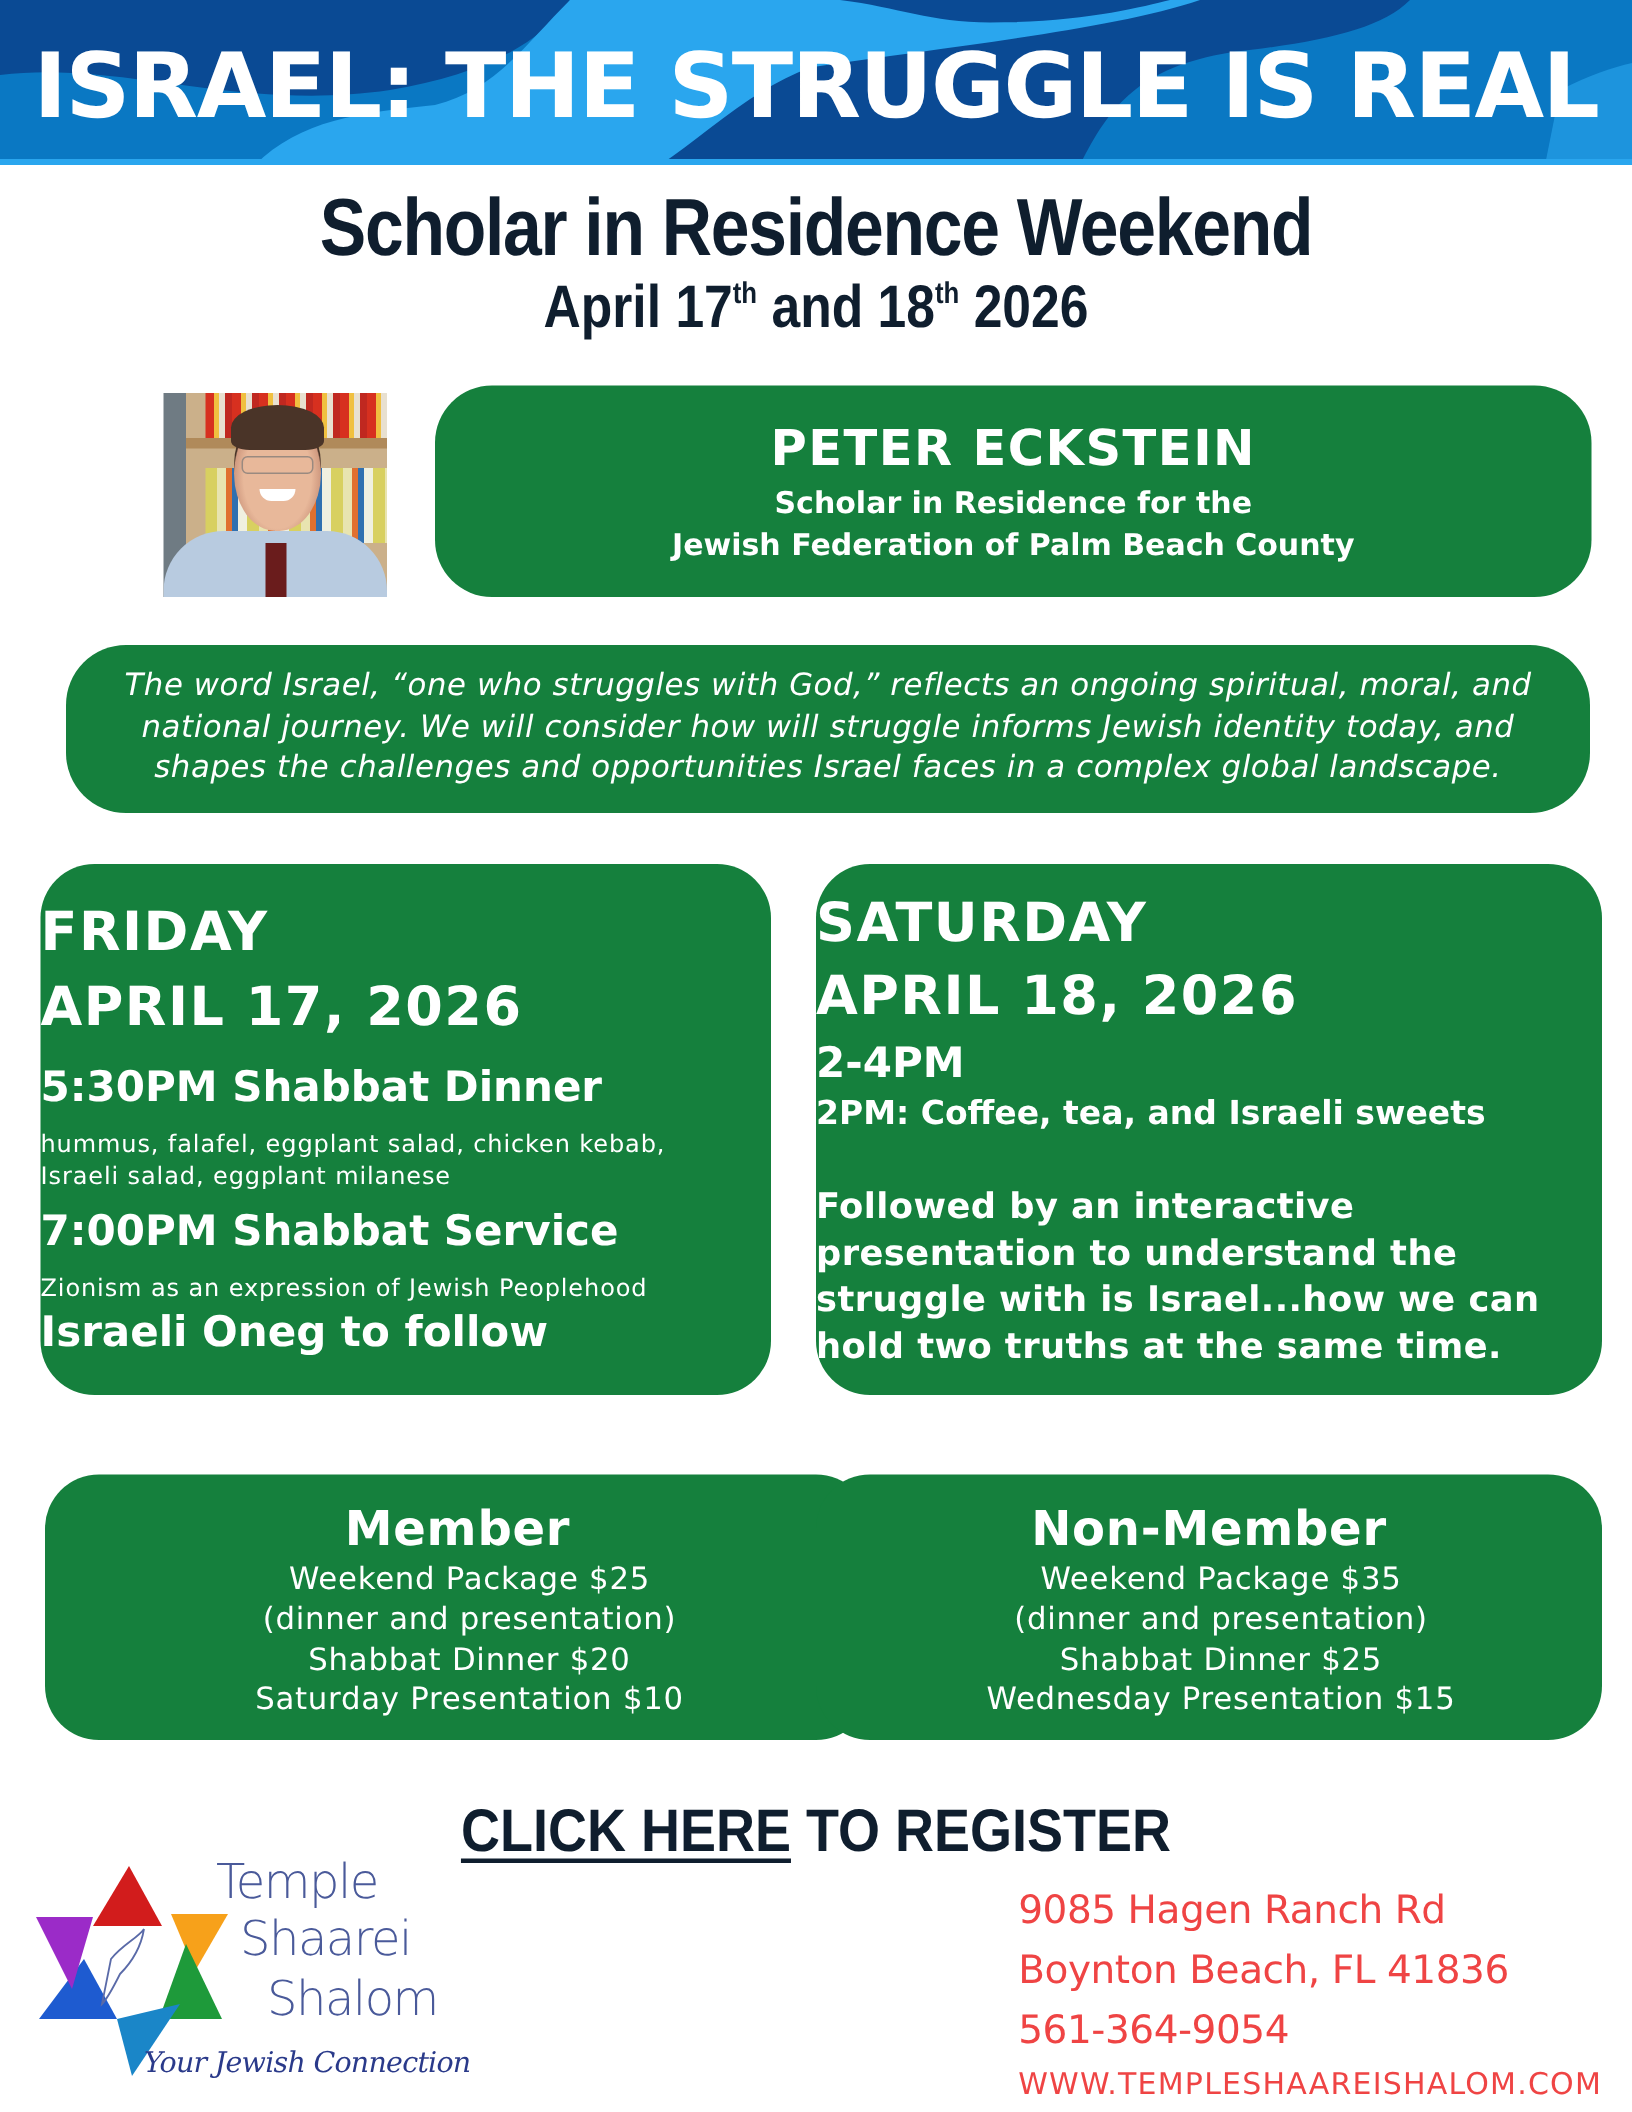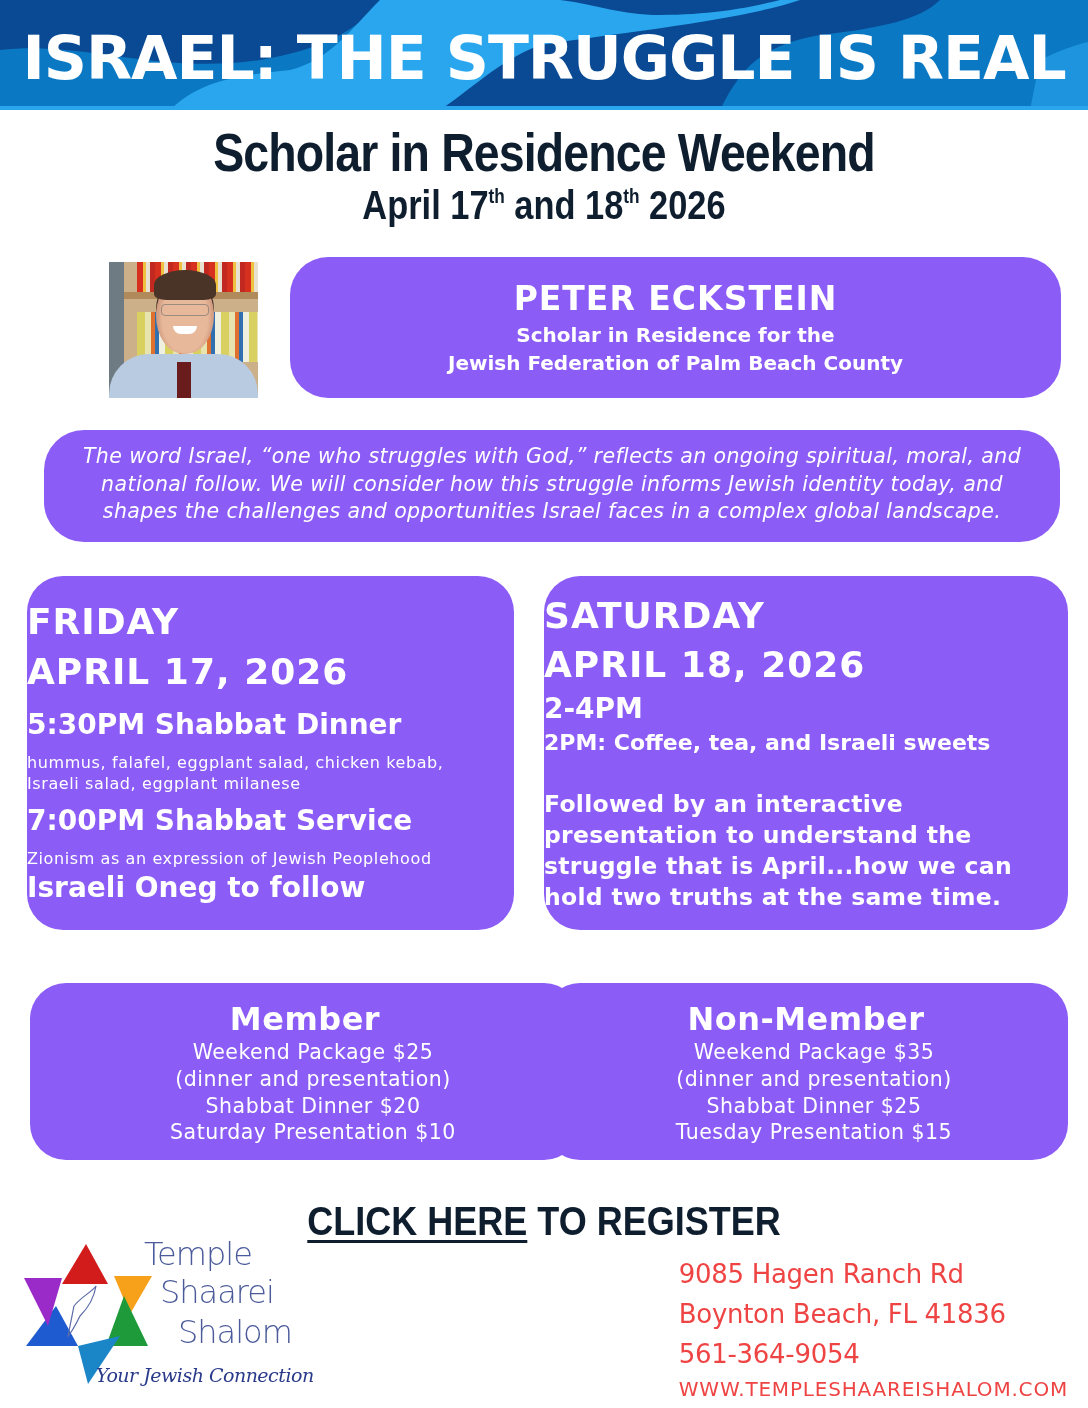--- a/index.html
+++ b/index.html
@@ -37,21 +37,21 @@
   .photo .books2 { position: absolute; left: 28px; top: 50px; width: 121px; height: 50px;
     background: repeating-linear-gradient(90deg, #d8d060 0 8px, #e8e4b0 8px 14px, #e07030 14px 18px, #3070b0 18px 22px, #f0f0e0 22px 28px); }
   .photo .head { position: absolute; left: 47px; top: 12px; width: 58px; height: 80px; border-radius: 45% 45% 48% 48%;
     background: radial-gradient(ellipse at 50% 55%, #e8b89a 0 55%, #d09a80 70%, #4a3428 72%); }
   .photo .hair { position: absolute; left: 45px; top: 8px; width: 62px; height: 30px; border-radius: 50% 50% 20% 20%; background: #4a3428; }
   .photo .smile { position: absolute; left: 64px; top: 64px; width: 24px; height: 8px; border-radius: 0 0 12px 12px; background: #ffffff; }
   .photo .glasses { position: absolute; left: 52px; top: 42px; width: 48px; height: 12px; border: 1px solid #9a8a80; border-radius: 4px; }
   .photo .shirt { position: absolute; left: 0; top: 92px; width: 149px; height: 50px; border-radius: 40px 40px 0 0; background: #b8cbe0; }
   .photo .tie { position: absolute; left: 68px; top: 100px; width: 14px; height: 40px; background: #6a1c1c; }
 
-  .pill { position: absolute; background: #8b5cf6; color: #ffffff; text-align: center; }
+  .pill { position: absolute; background: #15803d; color: #ffffff; text-align: center; }
 
   .scholar-box { left: 290px; top: 257px; width: 771px; height: 141px; border-radius: 38px; }
   .scholar-name { position: absolute; left: 0; top: 22px; width: 100%; font-weight: bold; font-size: 33px; line-height: 40px; letter-spacing: 1px; }
   .scholar-role { position: absolute; left: 0; top: 64px; width: 100%; font-weight: bold; font-size: 20px; line-height: 28px; }
 
   .desc-box { left: 44px; top: 430px; width: 1016px; height: 112px; border-radius: 40px; }
   .desc-text { position: absolute; left: 0; top: 13px; width: 100%; font-style: italic; font-size: 20.5px; line-height: 27.5px; letter-spacing: 0.4px; }
 
   .day-box { border-radius: 36px; }
   .fri-box { left: 27px; top: 576px; width: 487px; height: 354px; }
@@ -119,21 +119,21 @@
   <div class="scholar-name">PETER ECKSTEIN</div>
   <div class="scholar-role">
     <div>Scholar in Residence  for the</div>
     <div>Jewish Federation of Palm Beach County</div>
   </div>
 </div>
 
 <div class="pill desc-box">
   <div class="desc-text">
     <div>The word Israel, “one who struggles with God,” reflects an ongoing spiritual, moral, and</div>
-    <div>national follow. We will consider how this struggle informs Jewish identity today, and</div>
+    <div>national journey. We will consider how will struggle informs Jewish identity today, and</div>
     <div>shapes the challenges and opportunities Israel faces in a complex global landscape.</div>
   </div>
 </div>
 
 <div class="pill day-box fri-box">
   <div class="line b36" style="top:24px">FRIDAY</div>
   <div class="line b36" style="top:74px">APRIL 17, 2026</div>
   <div class="line b27" style="top:132px">5:30PM Shabbat Dinner</div>
   <div class="line r16" style="top:176px">hummus, falafel,  eggplant salad, chicken kebab,</div>
   <div class="line r16" style="top:197px">Israeli salad,  eggplant milanese</div>
@@ -142,40 +142,40 @@
   <div class="line b27" style="top:295px">Israeli Oneg to follow</div>
 </div>
 
 <div class="pill day-box sat-box">
   <div class="line b36" style="top:18px">SATURDAY</div>
   <div class="line b36" style="top:67px">APRIL 18, 2026</div>
   <div class="line b27" style="top:116px">2-4PM</div>
   <div class="line b22" style="top:152px">2PM: Coffee, tea, and Israeli sweets</div>
   <div class="line b23" style="top:213px">Followed by an interactive</div>
   <div class="line b23" style="top:244px">presentation to understand the</div>
-  <div class="line b23" style="top:275px">struggle that is April...how we can</div>
+  <div class="line b23" style="top:275px">struggle with is Israel...how we can</div>
   <div class="line b23" style="top:306px">hold two truths at the same time.</div>
 </div>
 
 <div class="pill price-box mem-box">
   <div class="price-title">Member</div>
   <div class="price-lines">
     <div>Weekend Package $25</div>
     <div>(dinner and presentation)</div>
     <div>Shabbat Dinner $20</div>
     <div>Saturday Presentation $10</div>
   </div>
 </div>
 <div class="pill price-box non-box">
   <div class="price-title">Non-Member</div>
   <div class="price-lines">
     <div>Weekend Package $35</div>
     <div>(dinner and presentation)</div>
     <div>Shabbat Dinner $25</div>
-    <div>Tuesday Presentation $15</div>
+    <div>Wednesday Presentation $15</div>
   </div>
 </div>
 
 <div class="register"><a>CLICK HERE</a><span> TO REGISTER</span></div>
 
 <div class="logo">
   <svg width="140" height="150" viewBox="0 0 140 150" style="position:absolute;left:0;top:0">
     <polygon points="64,8 86,48 40,48" fill="#d21c1c"></polygon>
     <polygon points="92,40 130,40 108,78" fill="#f7a11a"></polygon>
     <polygon points="102,60 126,110 84,110" fill="#1e9a3a"></polygon>

